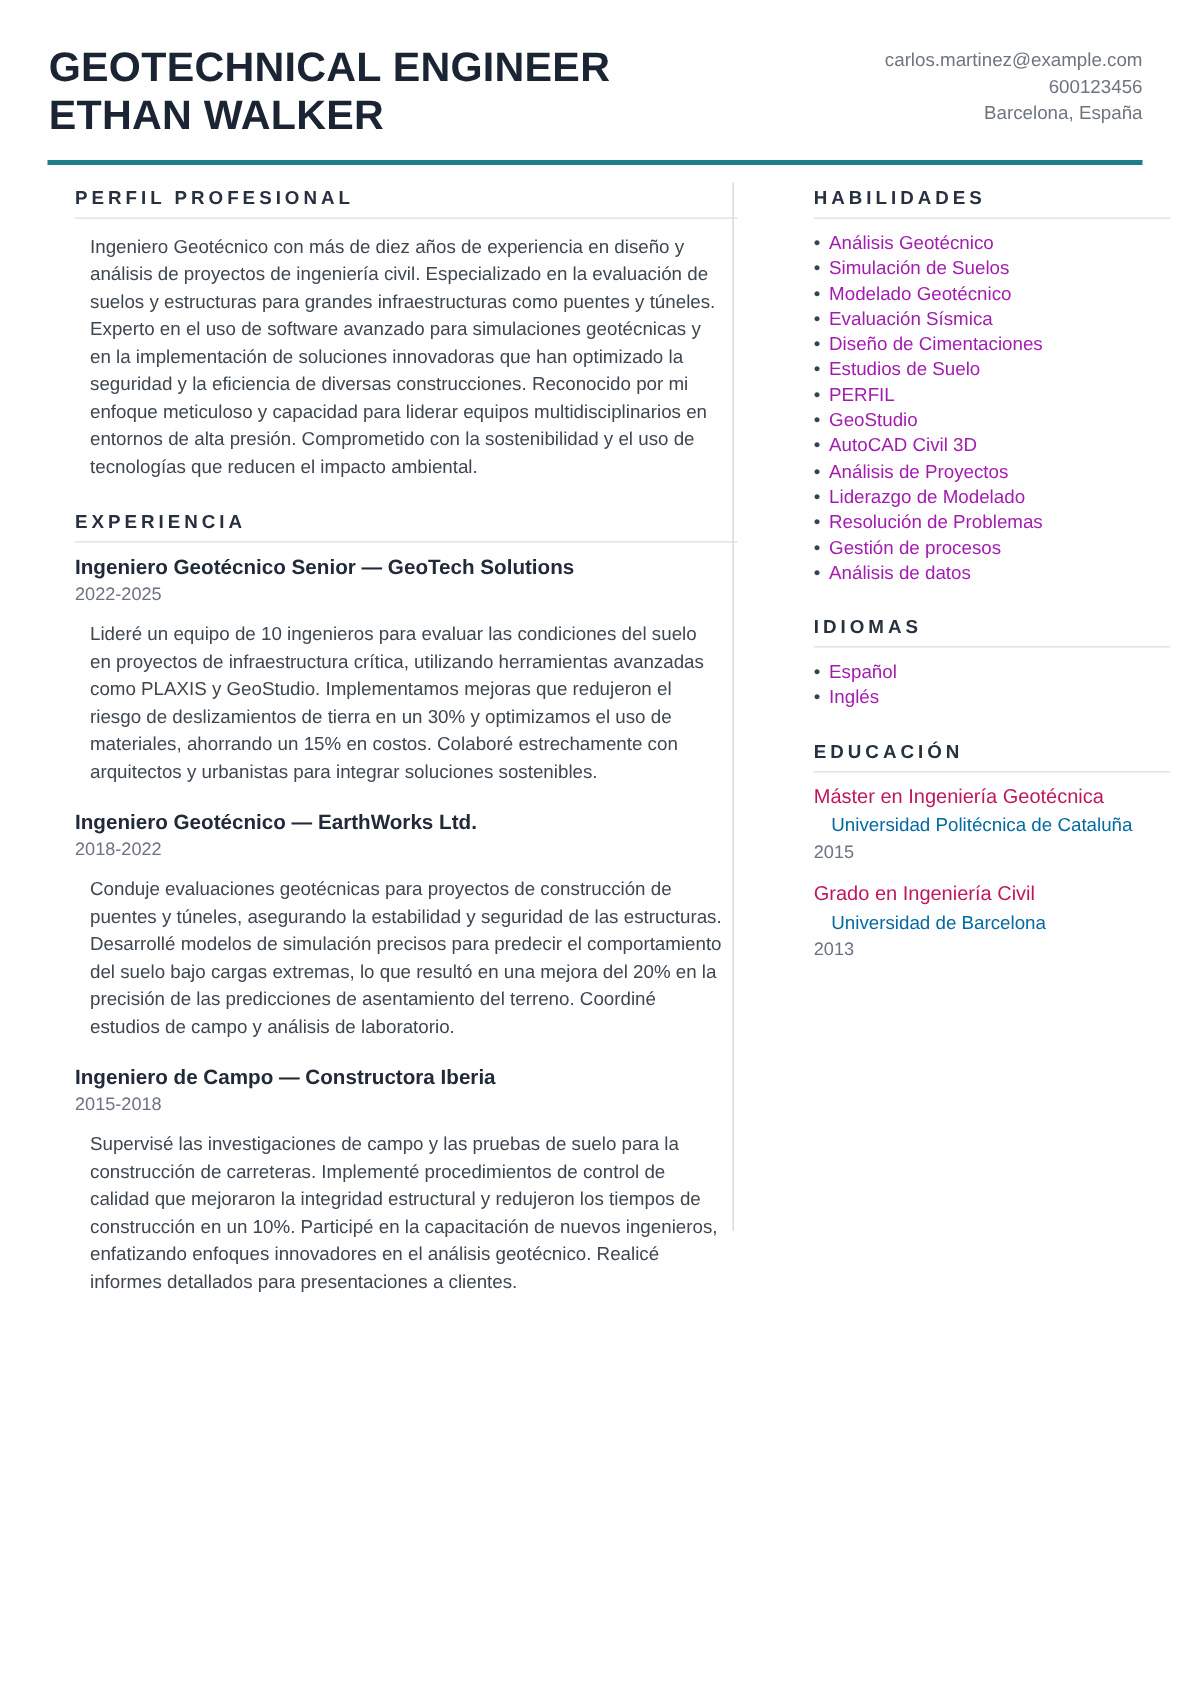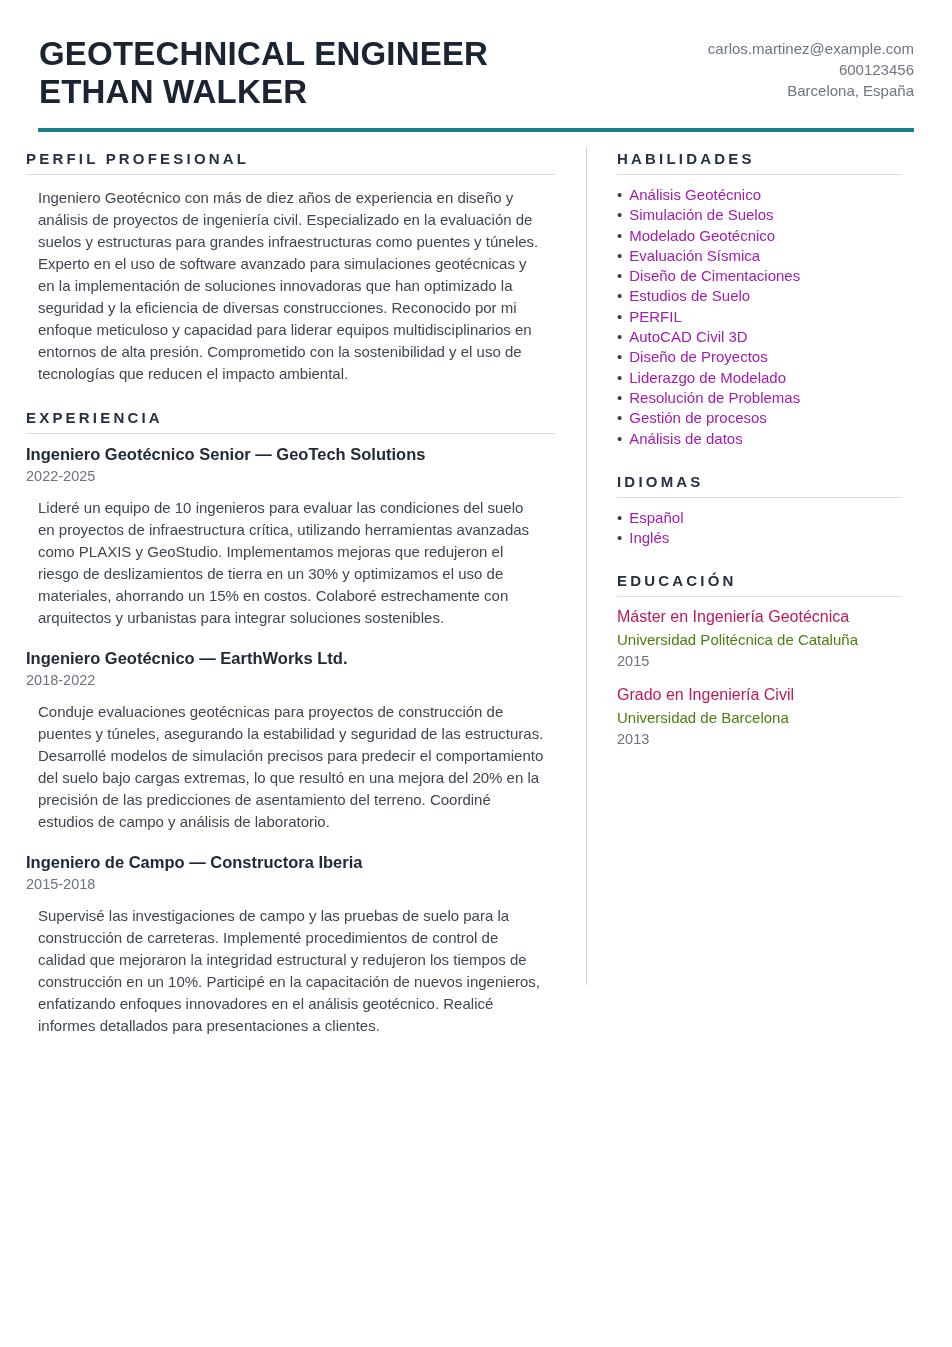--- a/index.html
+++ b/index.html
@@ -11,21 +11,21 @@
   
   .header { display:flex; justify-content:space-between; align-items:flex-start;
     padding:34px 38px 0 38px; }
   .title { font-size:33px; line-height:38px; font-weight:700; color:#1b2433;
     letter-spacing:0.2px; margin:1px; }
   .contact { text-align:right; font-size:15px; line-height:21px; color:#6e7580; padding-top:4px; }
   .contact div { white-space:nowrap;text-align:right; }
   .accent-rule { height:4px; background:#1e7e8c; margin:16px 38px 0 38px; }
 
   
-  .columns { display:flex; padding:18px 38px 0 26px; box-sizing:border-box; }
+  .columns { display:flex; padding:18px 38px 0 60px; box-sizing:border-box; }
   .col-left  { width:530px; flex:none; }
   .col-right { width:285px; flex:none; margin-left:61px; }
   .col-divider { position:absolute; left:586px; top:146px; width:1px; height:839px;
     background:#cfd6dc; }
 
   
   .sec-heading { font-size:15px; font-weight:700; letter-spacing:3.2px; color:#26303f;
     border-bottom:1px solid #d9dee3; padding-bottom:7px; margin:0 0 10px 0; }
   .mt-sec { margin-top:24px; }
 
@@ -37,21 +37,21 @@
   .job-dates { font-size:14.5px; color:#6b7280; margin:0 0 5px 0; line-height:18px; }
 
   
   .plain-list { list-style:none; margin:0; padding:0; }
   .plain-list li { font-size:15px; line-height:20.3px; color:#a21caf; }
   .plain-list li::before { content:"•"; margin-right:7px; color:#39414d; }
 
   
   .edu { margin-bottom:15px; }
   .edu-degree { font-size:16px; font-weight:400; color:#be185d; margin:0 0 3px 0; line-height:20px; }
-  .edu-school { font-size:15px; color:#4d7c0f; margin:0 0 3px 0; line-height:19px; }
+  .edu-school { font-size:15px; color:#0369a1; margin:0 0 3px 14px; line-height:19px; }
   .edu-year { font-size:14.5px; color:#6b7280; margin:0; line-height:18px; }
 </style>
 </head>
 <body>
 
 <div class="page">
 
   <div class="header">
     <h1 class="title">
       <span>GEOTECHNICAL ENGINEER</span><br>
@@ -105,22 +105,23 @@
       <section>
         <h2 class="sec-heading">HABILIDADES</h2>
         <ul class="plain-list">
           <li>Análisis Geotécnico</li>
           <li>Simulación de Suelos</li>
           <li>Modelado Geotécnico</li>
           <li>Evaluación Sísmica</li>
           <li>Diseño de Cimentaciones</li>
           <li>Estudios de Suelo</li>
           <li>PERFIL</li>
+          <li>GeoStudio</li>
           <li>AutoCAD Civil 3D</li>
-          <li>Diseño de Proyectos</li>
+          <li>Análisis de Proyectos</li>
           <li>Liderazgo de Modelado</li>
           <li>Resolución de Problemas</li>
           <li>Gestión de procesos</li>
           <li>Análisis de datos</li>
         </ul>
       </section>
 
       <section class="mt-sec">
         <h2 class="sec-heading">IDIOMAS</h2>
         <ul class="plain-list">

